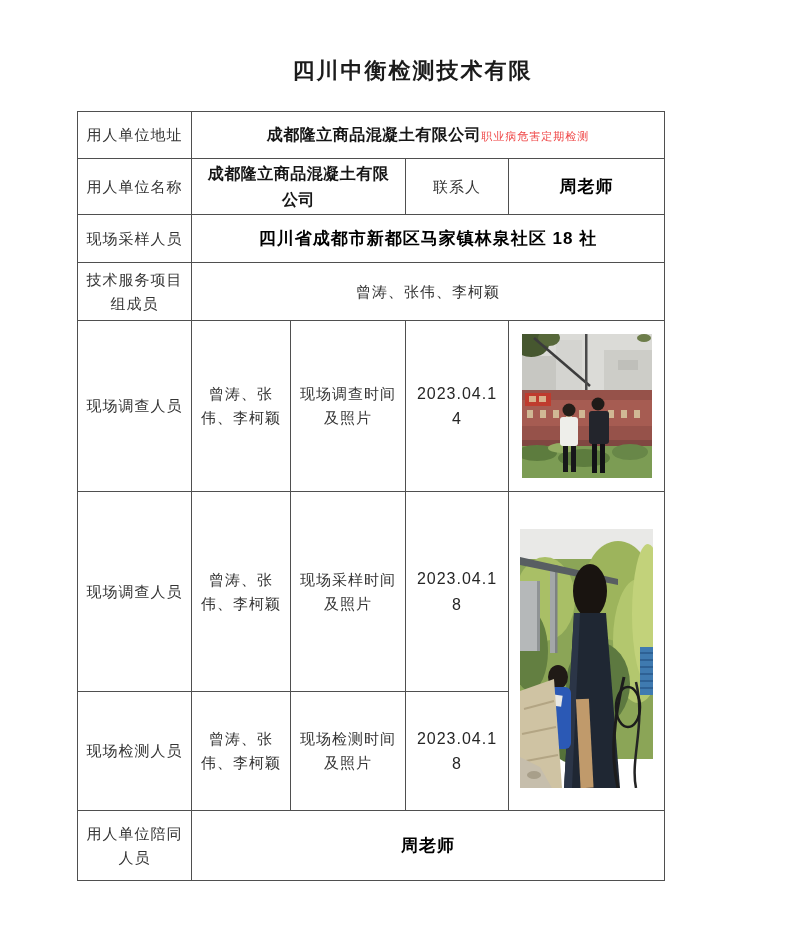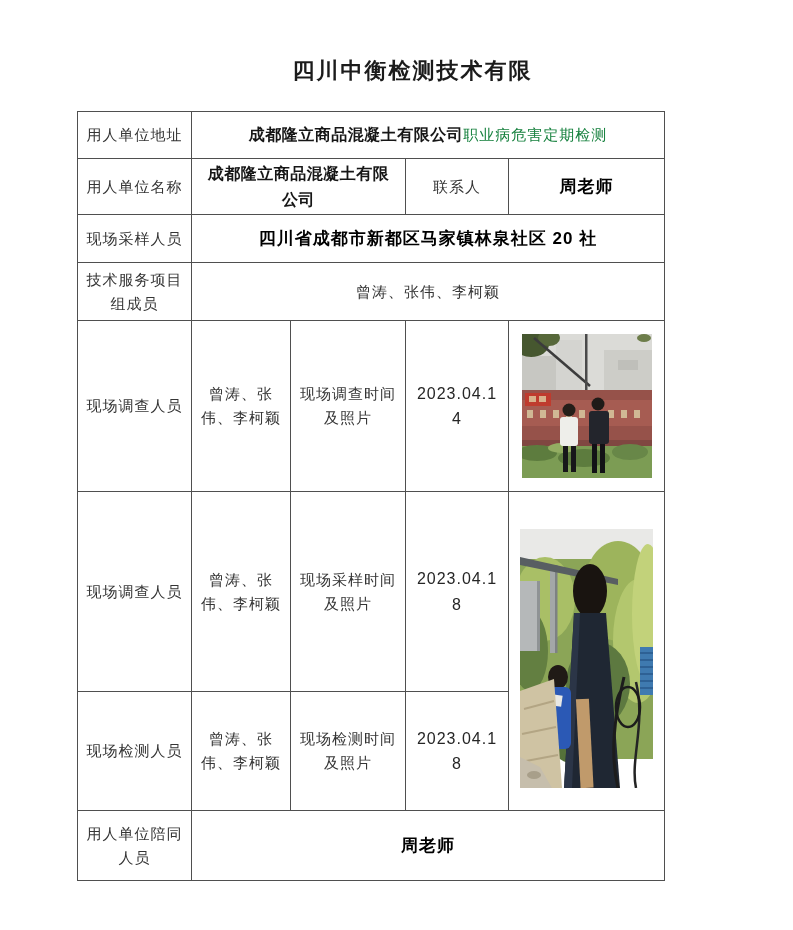--- a/index.html
+++ b/index.html
@@ -52,21 +52,21 @@
   td.cell-timelabel{padding:2px 15px;}
   td.cell-bigvalue{padding:2px 12px;}
   .bold-sans{
     font-family:"Liberation Sans", sans-serif;
     font-weight:700;font-size:16px;letter-spacing:.5px;color:#161616;margin-top:43px;
   }
   .semi-sans{
     font-family:"Liberation Sans", sans-serif;
     font-weight:700;font-size:17px;letter-spacing:1px;color:#000000;
   }
-  .tail-regular{font-size:15px;letter-spacing:1px;color:#15803d;}
+  .tail-regular{font-size:11px;letter-spacing:1px;color:#ef4444;}
   .date{
     font-family:"Liberation Sans", sans-serif;
     font-size:16px;letter-spacing:1px;color:#262626;
   }
   .photo{display:block;margin:0 auto;}
   .photo-tall{display:block;margin:14px auto 0 auto;}
 </style>
 </head>
 <body>
 
@@ -98,21 +98,21 @@
       </td>
       <td>联系人</td>
       <td>
         <span class="semi-sans">周老师</span>
       </td>
     </tr>
 
     <tr style="height:48px">
       <td>现场采样人员</td>
       <td colspan="4">
-        <span class="semi-sans">四川省成都市新都区马家镇林泉社区 20 社</span>
+        <span class="semi-sans">四川省成都市新都区马家镇林泉社区 18 社</span>
       </td>
     </tr>
 
     <tr style="height:58px">
       <td>技术服务项目组成员</td>
       <td colspan="4">曾涛、张伟、李柯颖</td>
     </tr>
 
     <tr style="height:171px">
       <td>现场调查人员</td>

